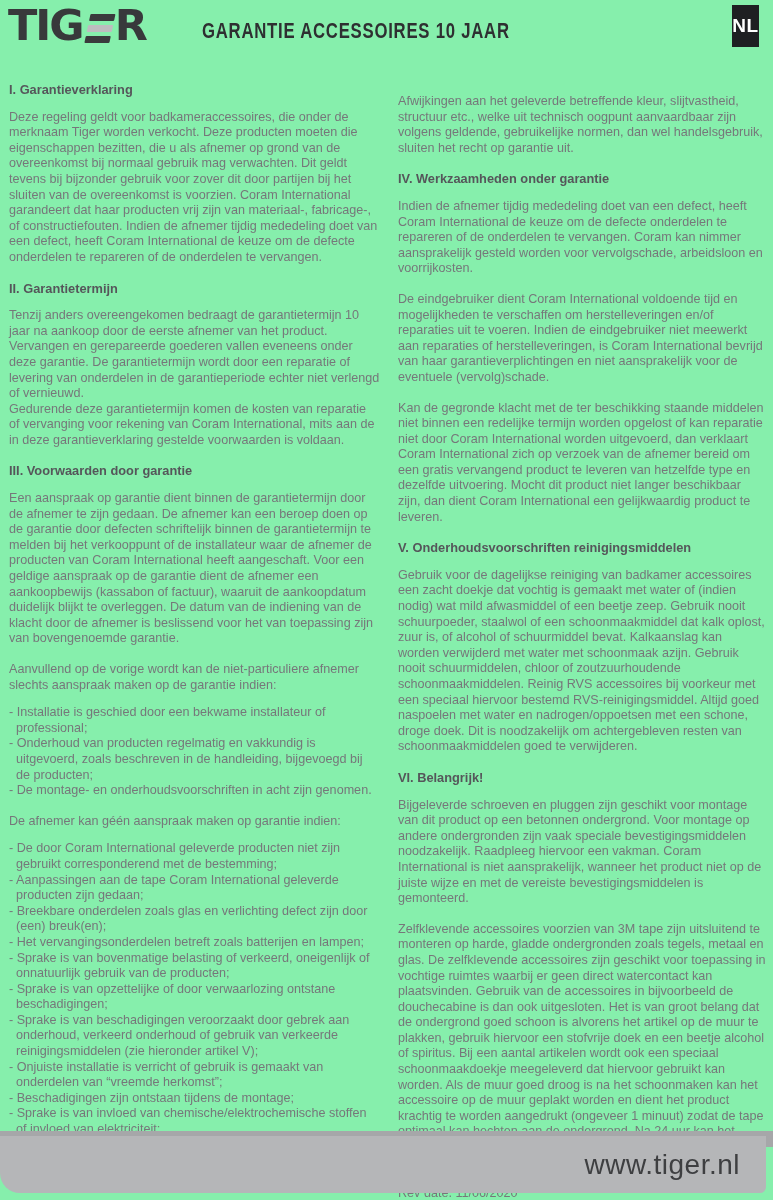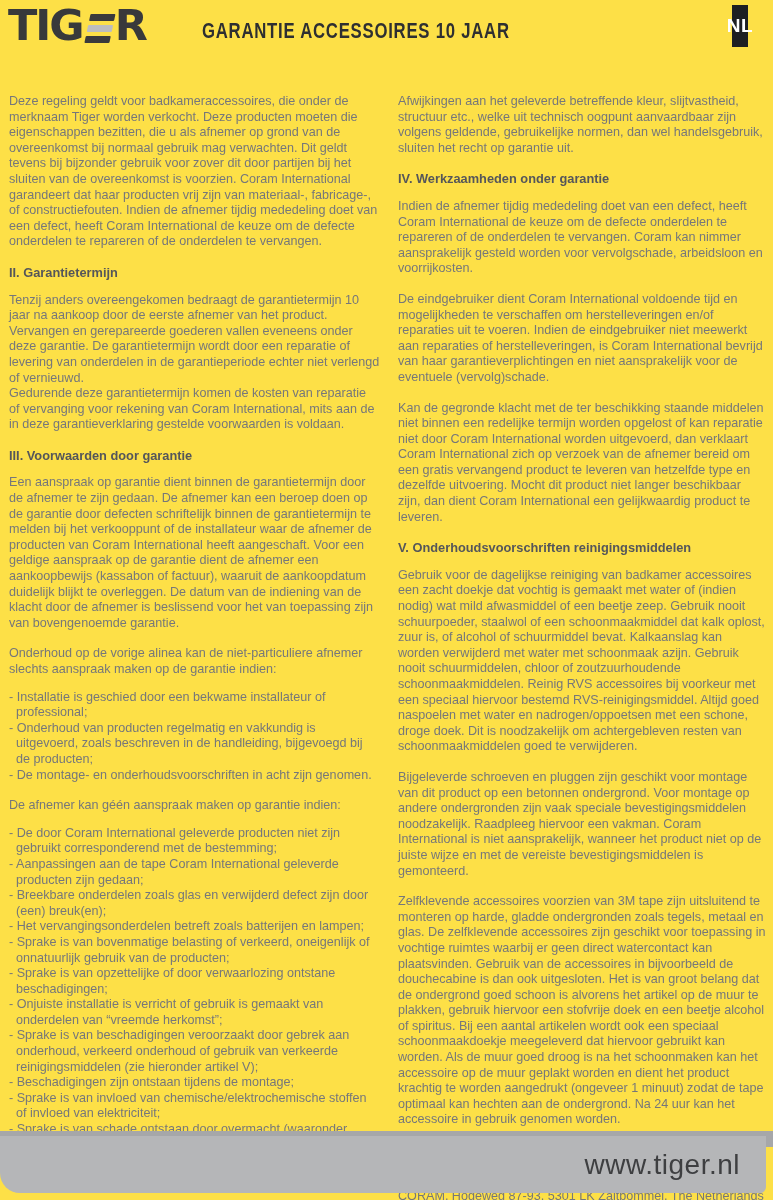--- a/index.html
+++ b/index.html
@@ -1,38 +1,38 @@
 <!DOCTYPE html>
 <html><head>
 <meta charset="utf-8">
 <style>
   html,body{margin:0;padding:0;background:#e9e9e9;}
   .page{
-    position:relative;width:773px;height:1200px;background:#fde047;
+    position:relative;width:773px;height:1200px;background:#86efac;
     font-family:"Liberation Sans",sans-serif;overflow:hidden;
   }
   
   .logo{position:absolute;left:8px;top:4px;display:flex;align-items:flex-start;}
   .logo-part{
     font-family:"DejaVu Sans","Liberation Sans",sans-serif;
     font-weight:bold;font-size:43px;line-height:1;color:#38393b;letter-spacing:-2px;
   }
   .logo-ebars{
     display:flex;flex-direction:column;justify-content:flex-start;
     margin:10px 3px 0 4px;transform:skewX(-12deg);
   }
   .logo-ebars .bar{width:25px;height:7px;border-radius:1px;background:#3a3a3c;margin-bottom:4px;}
   .logo-ebars .bar.mid{background:#bdbdbf;}
   .doc-title{
     position:absolute;left:202px;top:18px;white-space:nowrap;
     font-weight:bold;font-size:22px;letter-spacing:1px;color:#2e2f31;
     transform:scaleX(0.76);transform-origin:left center;
   }
   .lang-badge{
-    position:absolute;left:732px;top:5px;width:16px;height:42px;background:#1e1f22;
+    position:absolute;left:732px;top:5px;width:27px;height:42px;background:#1e1f22;
     color:#ffffff;font-weight:bold;font-size:19px;display:flex;align-items:center;justify-content:center;
     letter-spacing:0.5px;
   }
   
   .col{
     position:absolute;top:82px;width:371px;
     font-size:12.6px;line-height:15.6px;color:#76777a;text-align:left;
   }
   .col-left{left:9px;}
   .col-right{left:398px;width:368px;}
@@ -68,65 +68,67 @@
       <span class="bar"></span>
     </span>
     <span class="logo-part">R</span>
   </div>
 
   <div class="doc-title">GARANTIE ACCESSOIRES 10 JAAR</div>
 
   <div class="lang-badge">NL</div>
 
   <div class="col col-left">
+    <h3>I. Garantieverklaring</h3>
     <p>Deze regeling geldt voor badkameraccessoires, die onder de merknaam Tiger worden verkocht. Deze producten moeten die eigenschappen bezitten, die u als afnemer op grond van de overeenkomst bij normaal gebruik mag verwachten. Dit geldt tevens bij bijzonder gebruik voor zover dit door partijen bij het sluiten van de overeenkomst is voorzien. Coram International garandeert dat haar producten vrij zijn van materiaal-, fabricage-, of constructiefouten. Indien de afnemer tijdig mededeling doet van een defect, heeft Coram International de keuze om de defecte onderdelen te repareren of de onderdelen te vervangen.</p>
 
     <h3>II. Garantietermijn</h3>
     <p>Tenzij anders overeengekomen bedraagt de garantietermijn 10 jaar na aankoop door de eerste afnemer van het product.
 Vervangen en gerepareerde goederen vallen eveneens onder deze garantie. De garantietermijn wordt door een reparatie of levering van onderdelen in de garantieperiode echter niet verlengd of vernieuwd.
 Gedurende deze garantietermijn komen de kosten van reparatie of vervanging voor rekening van Coram International, mits aan de in deze garantieverklaring gestelde voorwaarden is voldaan.</p>
 
     <h3>III. Voorwaarden door garantie</h3>
     <p>Een aanspraak op garantie dient binnen de garantietermijn door de afnemer te zijn gedaan. De afnemer kan een beroep doen op de garantie door defecten schriftelijk binnen de garantietermijn te melden bij het verkooppunt of de installateur waar de afnemer de producten van Coram International heeft aangeschaft. Voor een geldige aanspraak op de garantie dient de afnemer een aankoopbewijs (kassabon of factuur), waaruit de aankoopdatum duidelijk blijkt te overleggen. De datum van de indiening van de klacht door de afnemer is beslissend voor het van toepassing zijn van bovengenoemde garantie.</p>
 
-    <p class="intro">Onderhoud op de vorige alinea kan de niet-particuliere afnemer slechts aanspraak maken op de garantie indien:</p>
+    <p class="intro">Aanvullend op de vorige wordt kan de niet-particuliere afnemer slechts aanspraak maken op de garantie indien:</p>
     <div class="list">
       <div class="list-item">- Installatie is geschied door een bekwame installateur of professional;</div>
       <div class="list-item">- Onderhoud van producten regelmatig en vakkundig is uitgevoerd, zoals beschreven in de handleiding, bijgevoegd bij de producten;</div>
       <div class="list-item">- De montage- en onderhoudsvoorschriften in acht zijn genomen.</div>
     </div>
 
     <p class="intro">De afnemer kan géén aanspraak maken op garantie indien:</p>
     <div class="list">
       <div class="list-item">- De door Coram International geleverde producten niet zijn gebruikt corresponderend met de bestemming;</div>
       <div class="list-item">- Aanpassingen aan de tape Coram International geleverde producten zijn gedaan;</div>
-      <div class="list-item">- Breekbare onderdelen zoals glas en verwijderd defect zijn door (een) breuk(en);</div>
+      <div class="list-item">- Breekbare onderdelen zoals glas en verlichting defect zijn door (een) breuk(en);</div>
       <div class="list-item">- Het vervangingsonderdelen betreft zoals batterijen en lampen;</div>
       <div class="list-item">- Sprake is van bovenmatige belasting of verkeerd, oneigenlijk of onnatuurlijk gebruik van de producten;</div>
       <div class="list-item">- Sprake is van opzettelijke of door verwaarlozing ontstane beschadigingen;</div>
+      <div class="list-item">- Sprake is van beschadigingen veroorzaakt door gebrek aan onderhoud, verkeerd onderhoud of gebruik van verkeerde reinigingsmiddelen (zie hieronder artikel V);</div>
       <div class="list-item">- Onjuiste installatie is verricht of gebruik is gemaakt van onderdelen van “vreemde herkomst”;</div>
-      <div class="list-item">- Sprake is van beschadigingen veroorzaakt door gebrek aan onderhoud, verkeerd onderhoud of gebruik van verkeerde reinigingsmiddelen (zie hieronder artikel V);</div>
       <div class="list-item">- Beschadigingen zijn ontstaan tijdens de montage;</div>
       <div class="list-item">- Sprake is van invloed van chemische/elektrochemische stoffen of invloed van elektriciteit;</div>
       <div class="list-item">- Sprake is van schade ontstaan door overmacht (waaronder natuurrampen);</div>
       <div class="list-item">- De afnemer zich niet als goed afnemer heeft gedragen.</div>
     </div>
   </div>
 
   <div class="col col-right">
     <p>Afwijkingen aan het geleverde betreffende kleur, slijtvastheid, structuur etc., welke uit technisch oogpunt aanvaardbaar zijn volgens geldende, gebruikelijke normen, dan wel handelsgebruik, sluiten het recht op garantie uit.</p>
 
     <h3>IV. Werkzaamheden onder garantie</h3>
     <p>Indien de afnemer tijdig mededeling doet van een defect, heeft Coram International de keuze om de defecte onderdelen te repareren of de onderdelen te vervangen. Coram kan nimmer aansprakelijk gesteld worden voor vervolgschade, arbeidsloon en voorrijkosten.</p>
     <p>De eindgebruiker dient Coram International voldoende tijd en mogelijkheden te verschaffen om herstelleveringen en/of reparaties uit te voeren. Indien de eindgebruiker niet meewerkt aan reparaties of herstelleveringen, is Coram International bevrijd van haar garantieverplichtingen en niet aansprakelijk voor de eventuele (vervolg)schade.</p>
     <p>Kan de gegronde klacht met de ter beschikking staande middelen niet binnen een redelijke termijn worden opgelost of kan reparatie niet door Coram International worden uitgevoerd, dan verklaart Coram International zich op verzoek van de afnemer bereid om een gratis vervangend product te leveren van hetzelfde type en dezelfde uitvoering. Mocht dit product niet langer beschikbaar zijn, dan dient Coram International een gelijkwaardig product te leveren.</p>
 
     <h3>V. Onderhoudsvoorschriften reinigingsmiddelen</h3>
     <p>Gebruik voor de dagelijkse reiniging van badkamer accessoires een zacht doekje dat vochtig is gemaakt met water of (indien nodig) wat mild afwasmiddel of een beetje zeep. Gebruik nooit schuurpoeder, staalwol of een schoonmaakmiddel dat kalk oplost, zuur is, of alcohol of schuurmiddel bevat. Kalkaanslag kan worden verwijderd met water met schoonmaak azijn. Gebruik nooit schuurmiddelen, chloor of zoutzuurhoudende schoonmaakmiddelen. Reinig RVS accessoires bij voorkeur met een speciaal hiervoor bestemd RVS-reinigingsmiddel. Altijd goed naspoelen met water en nadrogen/oppoetsen met een schone, droge doek. Dit is noodzakelijk om achtergebleven resten van schoonmaakmiddelen goed te verwijderen.</p>
 
+    <h3>VI. Belangrijk!</h3>
     <p>Bijgeleverde schroeven en pluggen zijn geschikt voor montage van dit product op een betonnen ondergrond. Voor montage op andere ondergronden zijn vaak speciale bevestigingsmiddelen noodzakelijk. Raadpleeg hiervoor een vakman. Coram International is niet aansprakelijk, wanneer het product niet op de juiste wijze en met de vereiste bevestigingsmiddelen is gemonteerd.</p>
     <p>Zelfklevende accessoires voorzien van 3M tape zijn uitsluitend te monteren op harde, gladde ondergronden zoals tegels, metaal en glas. De zelfklevende accessoires zijn geschikt voor toepassing in vochtige ruimtes waarbij er geen direct watercontact kan plaatsvinden. Gebruik van de accessoires in bijvoorbeeld de douchecabine is dan ook uitgesloten. Het is van groot belang dat de ondergrond goed schoon is alvorens het artikel op de muur te plakken, gebruik hiervoor een stofvrije doek en een beetje alcohol of spiritus. Bij een aantal artikelen wordt ook een speciaal schoonmaakdoekje meegeleverd dat hiervoor gebruikt kan worden. Als de muur goed droog is na het schoonmaken kan het accessoire op de muur geplakt worden en dient het product krachtig te worden aangedrukt (ongeveer 1 minuut) zodat de tape optimaal kan hechten aan de ondergrond. Na 24 uur kan het accessoire in gebruik genomen worden.</p>
 
     <p>Wijzigingen voorbehouden, druk- en zetfouten voorbehouden.
 Rev date. 11/06/2020</p>
     <p>CORAM, Hogeweg 87-93, 5301 LK Zaltbommel, The Netherlands</p>
   </div>
 
   <div class="footer-shadow"></div>
   <div class="footer-bar">

